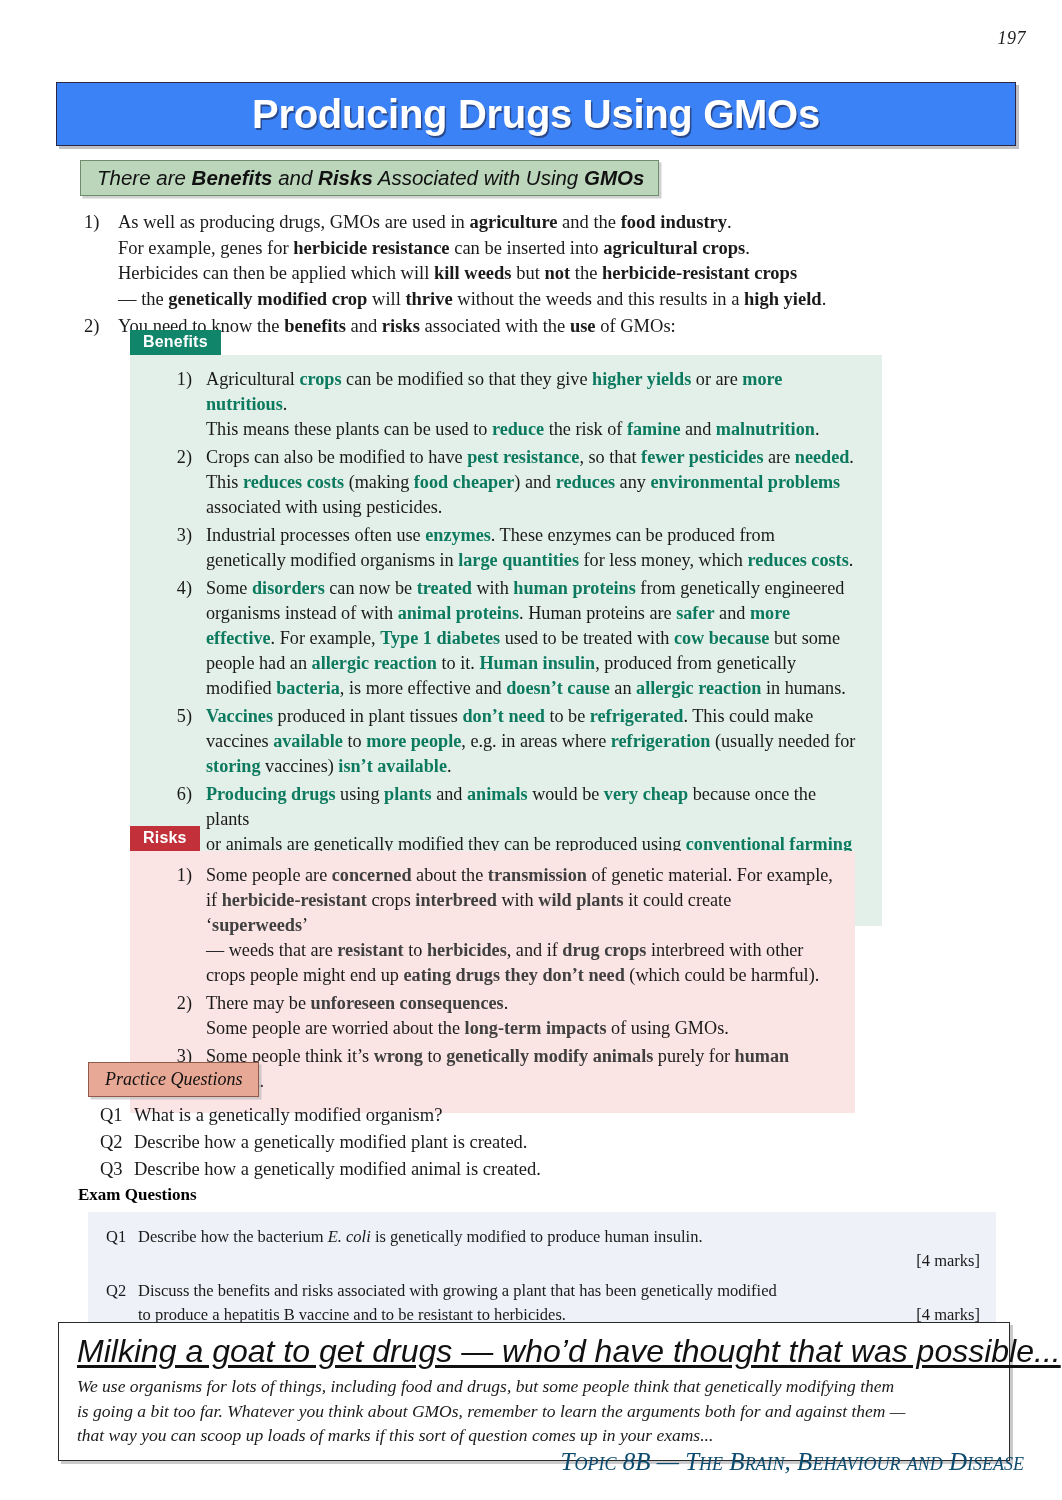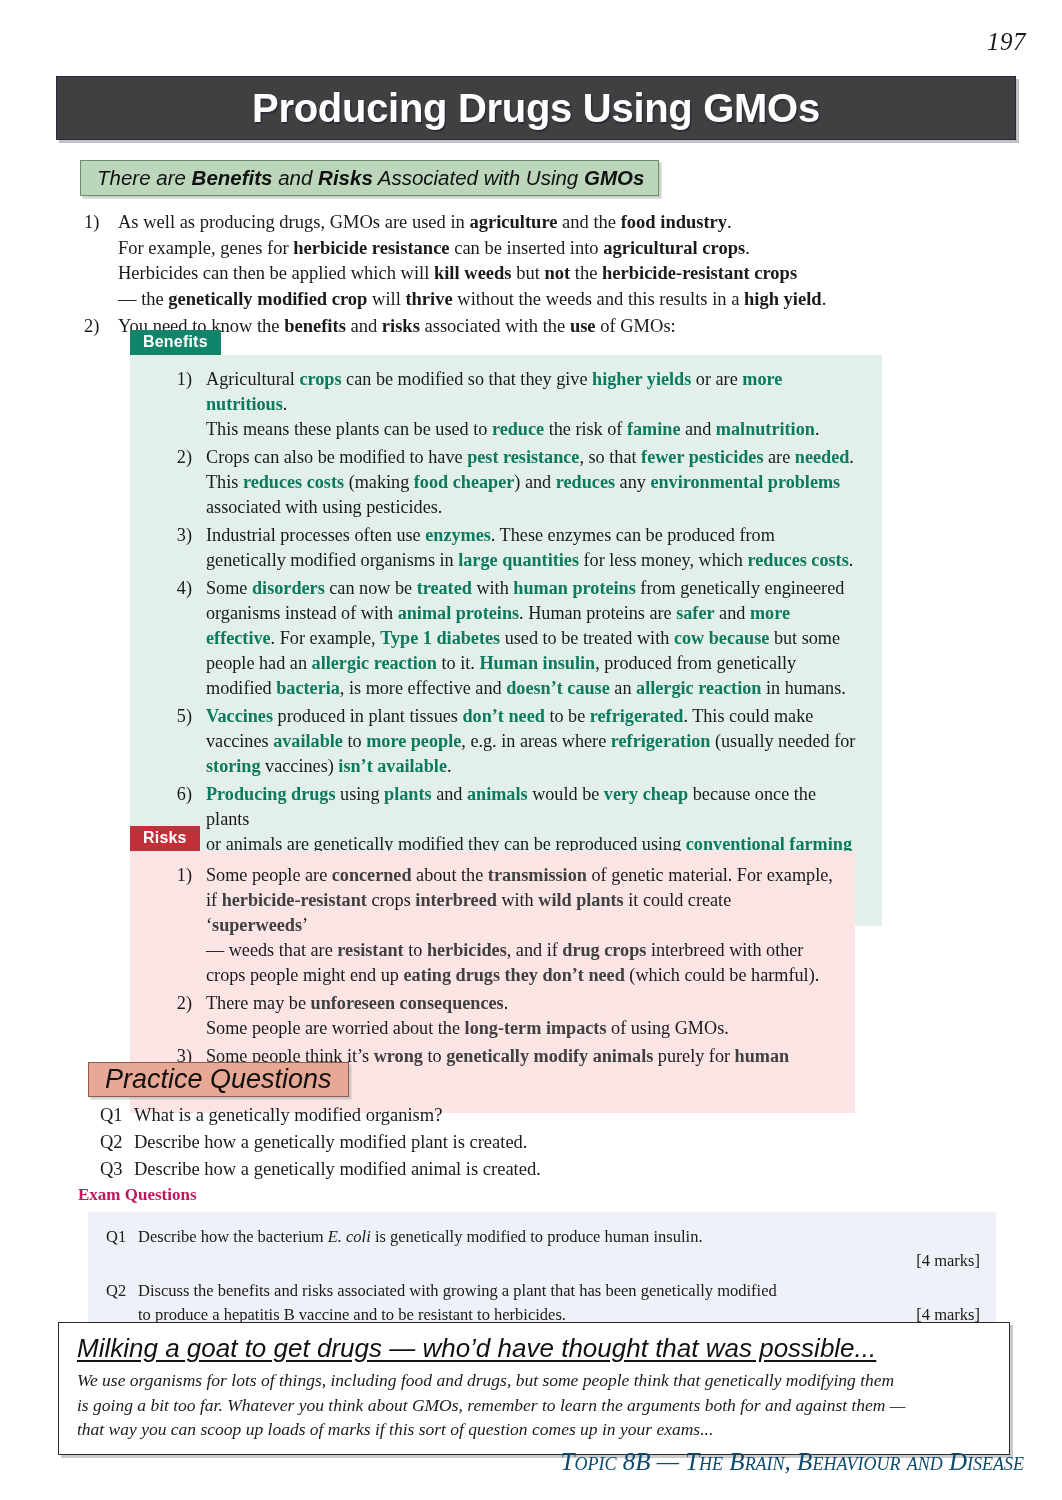--- a/index.html
+++ b/index.html
@@ -21,33 +21,33 @@
     padding: 0;
   }
 
   
   .page-number {
     position: absolute;
     top: 28px;
     right: 36px;
     font-family: "Liberation Serif", serif;
     font-style: italic;
-    font-size: 25px;
+    font-size: 18px;
     color: #1a1a1a;
     letter-spacing: 0.5px;
   }
 
   
   .title-bar {
     position: absolute;
-    top: 76px;
+    top: 82px;
     left: 56px;
     width: 958px;
     height: 62px;
-    background: #404040;
+    background: #3b82f6;
     border: 1.5px solid #2a2740;
     box-shadow: 3px 3px 0 rgba(140,140,150,0.55);
     display: flex;
     align-items: center;
     justify-content: center;
   }
   .title-bar h1 {
     margin: 0;
     font-family: "Liberation Sans", sans-serif;
     font-weight: bold;
@@ -150,23 +150,23 @@
     left: 88px;
     height: 33px;
     padding: 0 16px;
     background: #e8a896;
     border: 1.3px solid #8e5a4a;
     box-shadow: 2.5px 2.5px 0 rgba(170,170,175,0.5);
     display: flex;
     align-items: center;
   }
   .practice-badge span {
-    font-family: Liberation Sans, sans-serif;
-    font-style: italic;
-    font-size: 27px;
+    font-family: Liberation Serif, serif;
+    font-style: italic;
+    font-size: 18px;
     color: #111;
     white-space: nowrap;
   }
   .practice-list {
     position: absolute;
     top: 1102px;
     left: 100px;
     width: 700px;
   }
   .practice-list .q {
@@ -179,21 +179,21 @@
   .practice-list .q .qlab { flex: 0 0 34px; }
 
   
   .exam-title {
     position: absolute;
     top: 1185px;
     left: 78px;
     font-family: "Liberation Serif", serif;
     font-weight: bold;
     font-size: 17px;
-    color: #be185d;
+    color: #000000;
   }
   .exam-box {
     position: absolute;
     top: 1212px;
     left: 88px;
     width: 908px;
     background: #eff1f8;
     padding: 10px 0 12px 0;
     box-sizing: border-box;
   }
@@ -219,21 +219,21 @@
     width: 952px;
     border: 1.6px solid #2b2b2b;
     box-shadow: 3px 3px 0 rgba(150,150,155,0.5);
     background: #ffffff;
     padding: 10px 16px 12px 18px;
     box-sizing: border-box;
   }
   .joke-title {
     font-family: "Liberation Sans", sans-serif;
     font-style: italic;
-    font-size: 26px;
+    font-size: 32px;
     color: #111;
     text-decoration: underline;
     text-underline-offset: 3px;
     white-space: nowrap;
     margin-bottom: 4px;
   }
   .joke-body {
     font-family: "Liberation Serif", serif;
     font-style: italic;
     font-size: 17.5px;

